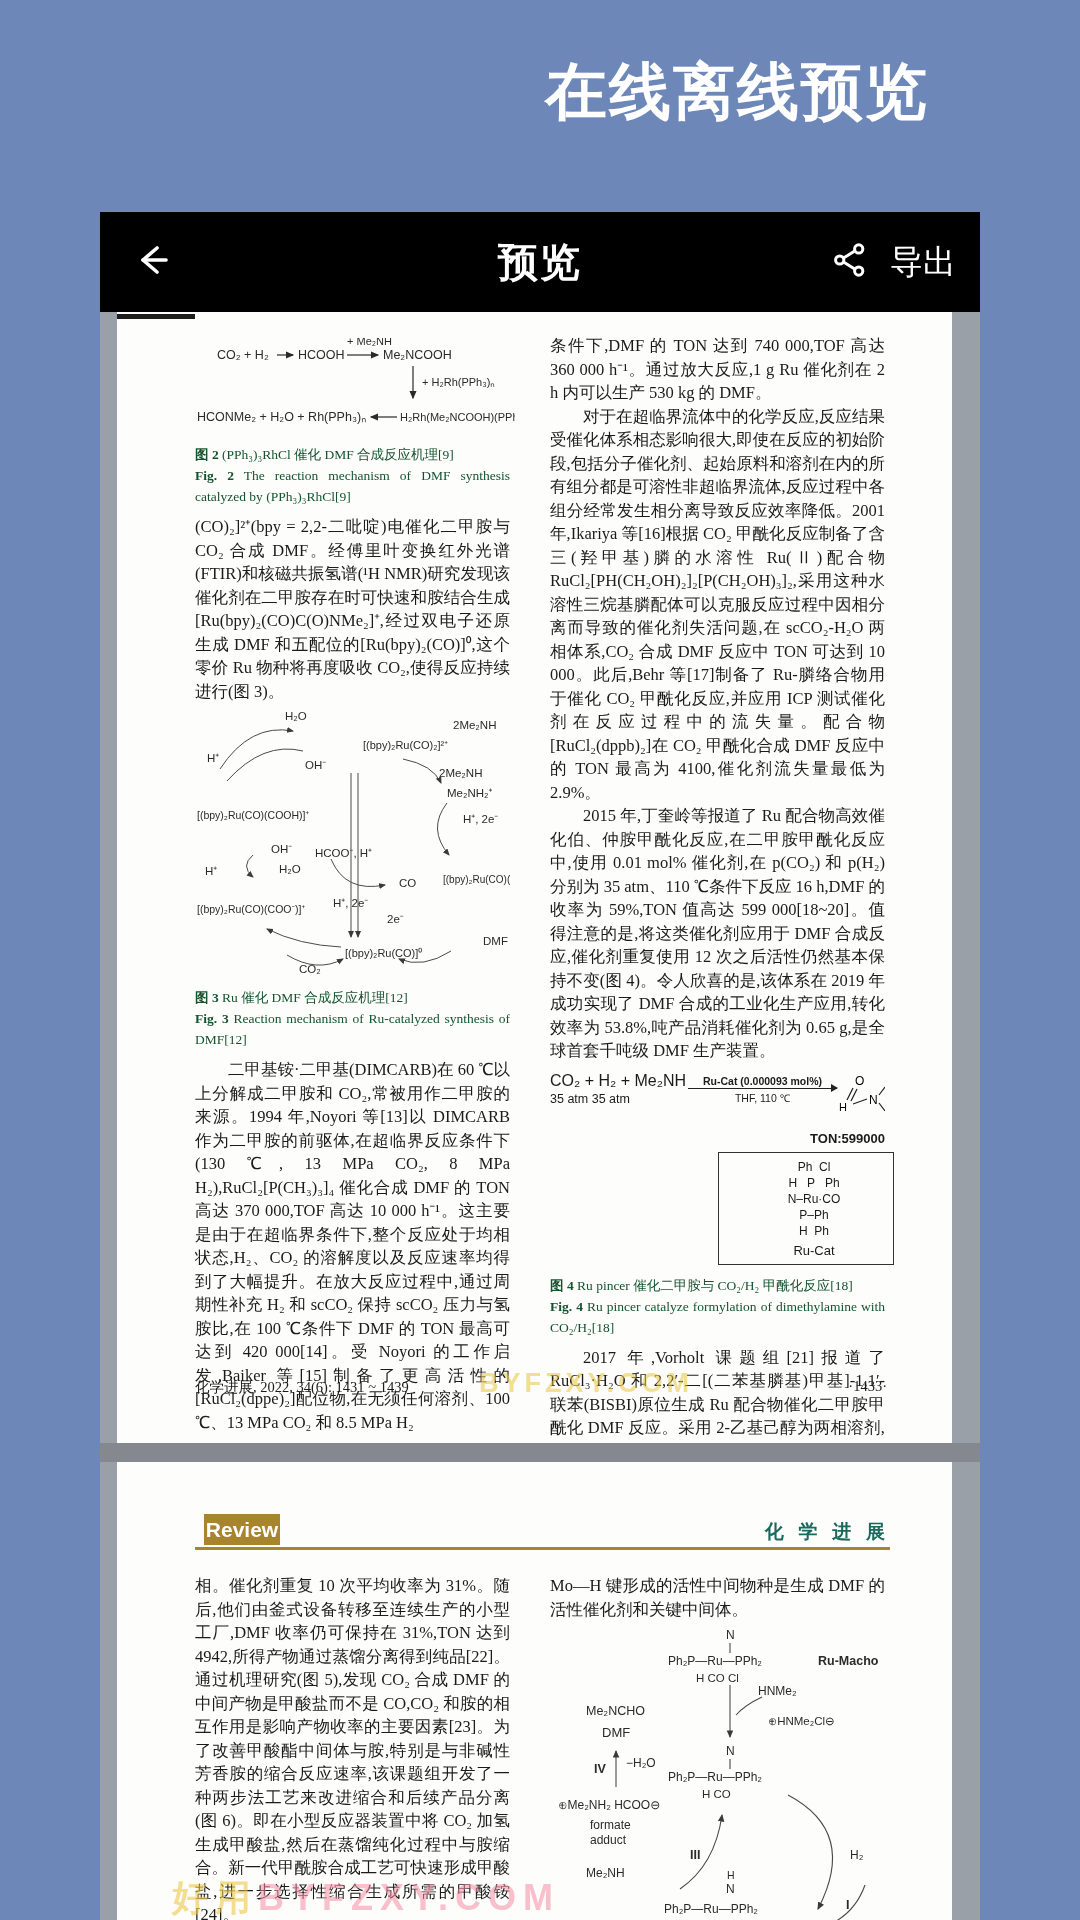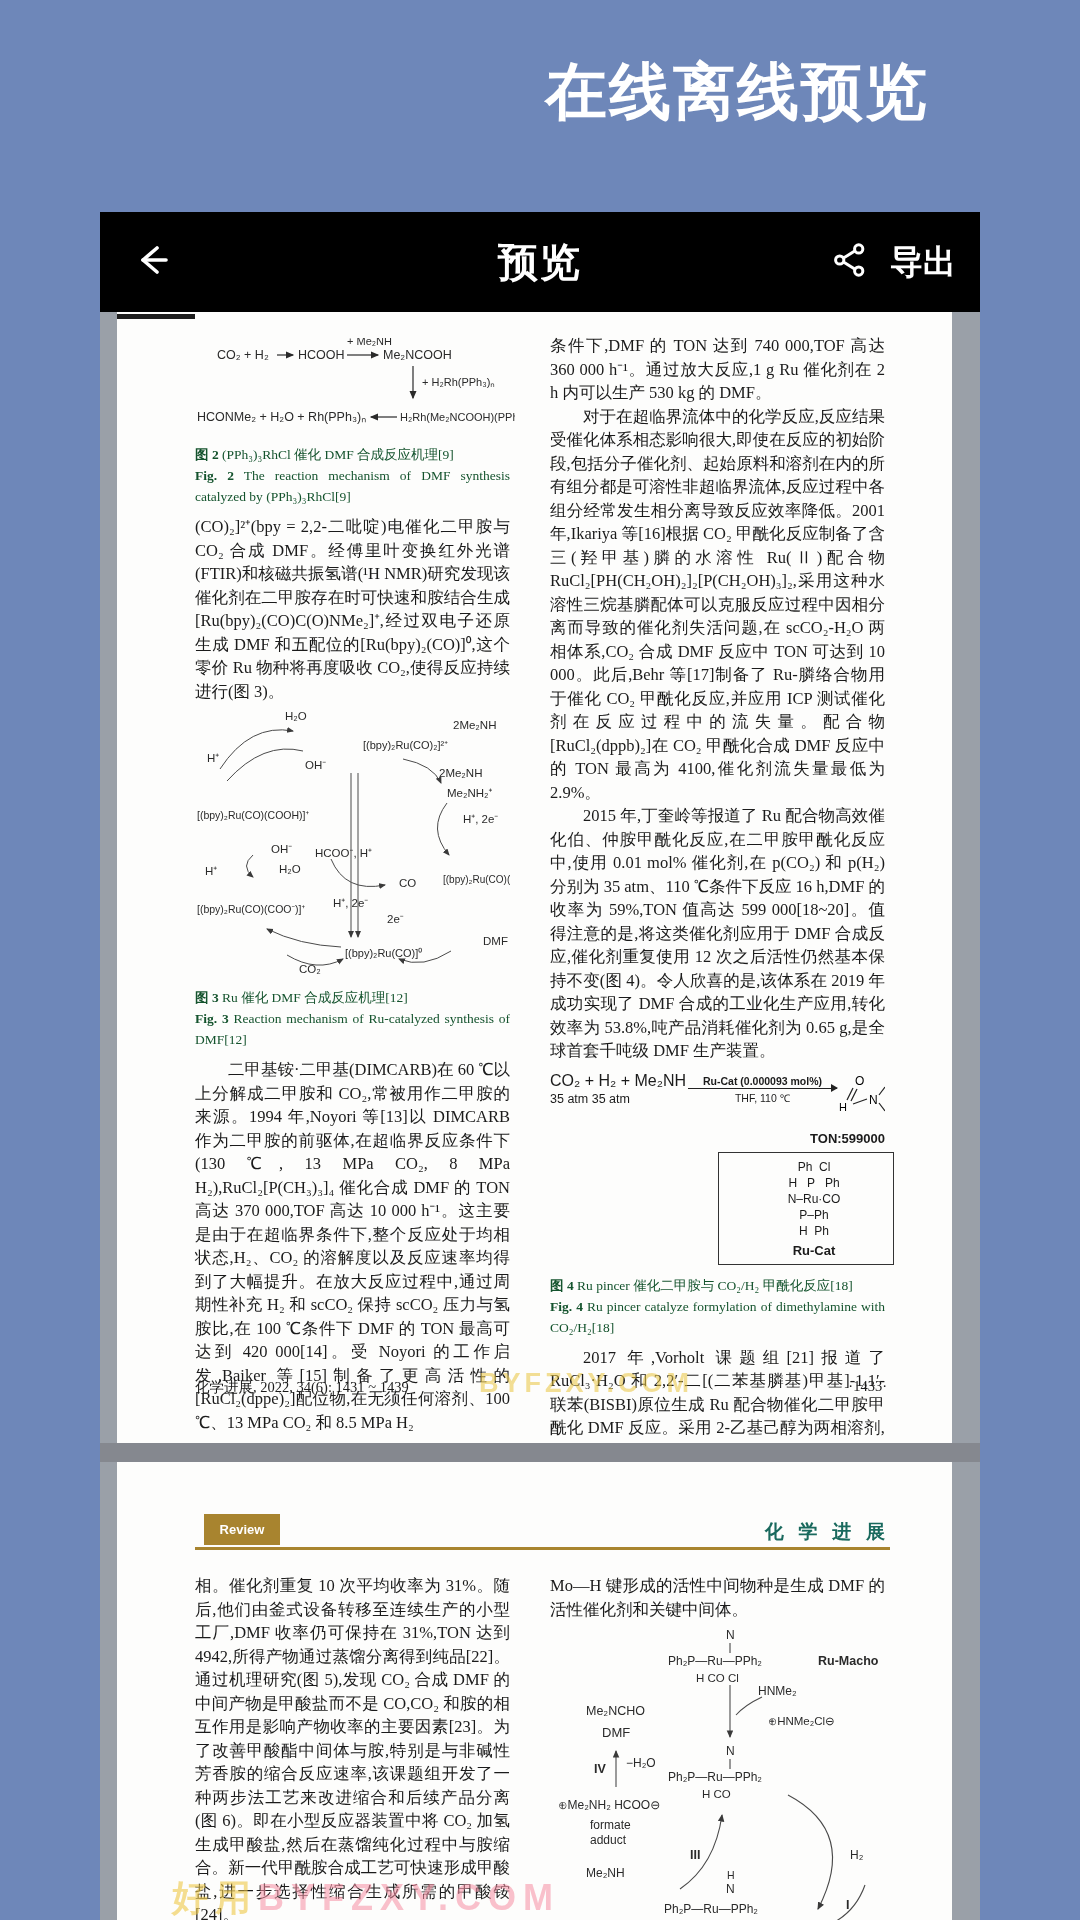--- a/index.html
+++ b/index.html
@@ -15,21 +15,21 @@
   
   .appbar{position:absolute;left:100px;top:212px;width:880px;height:100px;
     background:#000000;display:flex;align-items:center;}
   .appbar .back-btn{position:absolute;left:28px;top:26px;width:48px;height:48px;
     display:flex;align-items:center;justify-content:center;cursor:pointer;}
   .appbar-title{position:absolute;left:0;right:0;text-align:center;color:#fff;
     font-size:40px;font-weight:700;letter-spacing:2px;}
   .appbar-right{position:absolute;right:24px;top:0;height:100px;display:flex;
     align-items:center;gap:18px;}
   .share-btn{width:44px;height:44px;display:flex;align-items:center;justify-content:center;cursor:pointer;}
-  .export-label{color:#fff;font-size:33px;font-weight:700;cursor:pointer;}
+  .export-label{color:#fff;font-size:33px;font-weight:400;cursor:pointer;}
 
   
   .viewer{position:absolute;left:100px;top:312px;width:880px;height:1608px;
     background:#9aa0a8;overflow:hidden;}
   .page{position:absolute;left:17px;width:835px;background:#fdfdfc;overflow:hidden;
     font-family:"Liberation Serif",serif;color:#1b1b1b;}
   .page1{top:0;height:1131px;}
   .page-gap{position:absolute;left:0;top:1131px;width:880px;height:19px;background:#85888f;}
   .page2{top:1150px;height:470px;}
 
@@ -55,29 +55,29 @@
   .fig4-arrow{flex:1;margin:0 2px;position:relative;top:2px;}
   .fig4-arrow .lbl-top{font-size:10.5px;font-weight:bold;white-space:nowrap;text-align:center;}
   .fig4-arrow .bar{border-top:1.5px solid #222;position:relative;margin-top:1px;}
   .fig4-arrow .bar:after{content:"";position:absolute;right:-1px;top:-4.5px;border-left:7px solid #222;
     border-top:4px solid transparent;border-bottom:4px solid transparent;}
   .fig4-arrow .lbl-bot{font-size:10.5px;text-align:center;margin-top:2px;}
   .fig4-ton{font-size:13px;font-weight:bold;margin-top:4px;text-align:right;}
   .rucat-box{width:150px;border:1.5px solid #333;margin:6px 0 0 168px;padding:6px 4px 5px 20px;
     text-align:center;font-size:12px;line-height:16px;}
   .rucat-box .ln{white-space:pre;}
-  .rucat-label{font-weight:bold;margin-top:4px;font-size:13px;}
+  .rucat-label{font-weight:normal;margin-top:4px;font-size:13px;}
 
   
   .p1-footer-left{position:absolute;left:78px;top:1066px;font-size:14.5px;}
   .p1-footer-right{position:absolute;left:700px;top:1066px;width:70px;text-align:right;font-size:14.5px;}
 
   
   .review-badge{position:absolute;left:87px;top:52px;width:76px;height:31px;background:#a8842f;
-    color:#fff;font-size:13px;font-weight:600;display:flex;align-items:center;justify-content:center;
+    color:#fff;font-size:21px;font-weight:600;display:flex;align-items:center;justify-content:center;
     font-family:"Liberation Sans",sans-serif;}
   .journal-name{position:absolute;left:640px;top:57px;width:133px;text-align:right;
     color:#19695d;font-size:19px;font-weight:700;letter-spacing:5px;}
   .gold-rule{position:absolute;left:78px;top:85px;width:695px;height:3px;background:#a8842f;}
   .p2-colL{position:absolute;left:78px;top:112px;width:315px;}
   .p2-colR{position:absolute;left:433px;top:112px;width:335px;}
 
   
   .wm{position:absolute;font-family:"Liberation Sans",sans-serif;font-weight:700;pointer-events:none;text-align:center;}
   .wm-p1{left:362px;top:1056px;font-size:27px;letter-spacing:4px;color:rgba(233,196,62,0.55);}

